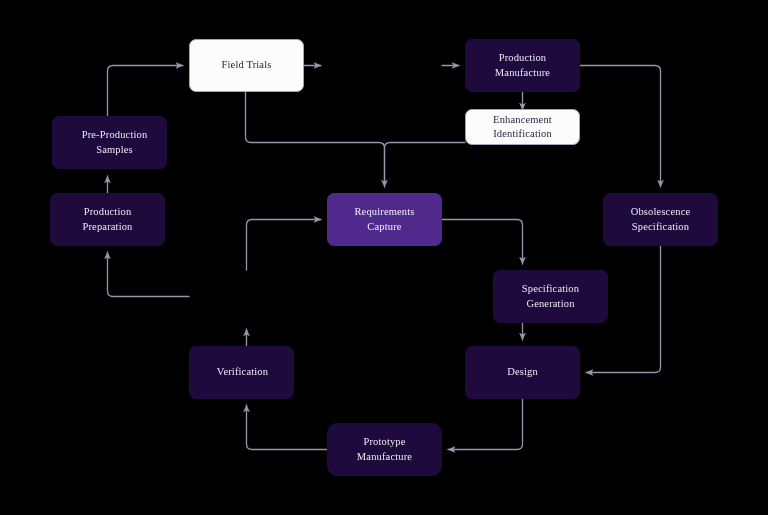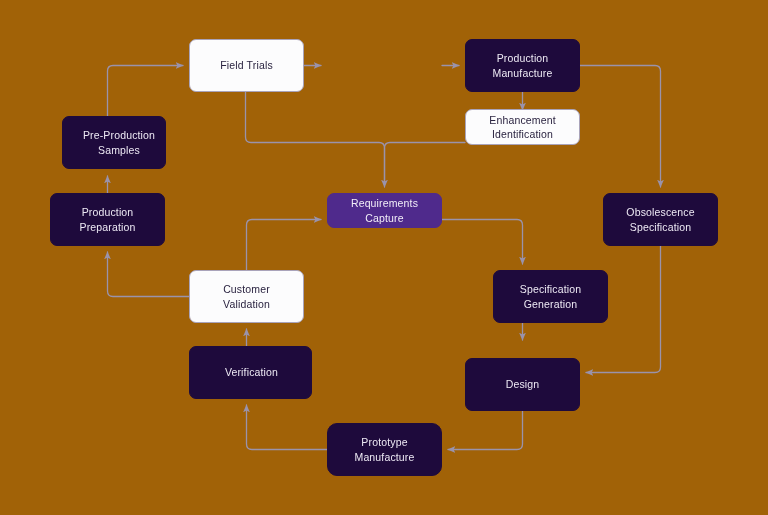--- a/index.html
+++ b/index.html
@@ -4,22 +4,22 @@
 <style>
   html, body {
     margin: 0;
     padding: 0;
     background: #ffffff;
   }
   #canvas {
     position: relative;
     width: 768px;
     height: 515px;
-    background: #a16207;
-    font-family: Liberation Sans, sans-serif;
+    background: #000000;
+    font-family: Liberation Serif, serif;
     overflow: hidden;
   }
   #edges {
     position: absolute;
     left: 0;
     top: 0;
     width: 768px;
     height: 515px;
     pointer-events: none;
   }
@@ -114,55 +114,51 @@
   <div class="node dark" style="left:465px;top:39px;width:115px;height:53px;">
     <span class="lbl">Production
 Manufacture</span>
   </div>
 
   <div class="node light" style="left:465px;top:109px;width:115px;height:36px;">
     <span class="lbl">Enhancement
 Identification</span>
   </div>
 
-  <div class="node dark" style="left:62px;top:116px;width:104px;height:53px;padding-left:16px;">
+  <div class="node dark" style="left:52px;top:116px;width:115px;height:53px;padding-left:16px;">
     <span class="lbl">Pre-Production
 Samples</span>
   </div>
 
   <div class="node dark" style="left:50px;top:193px;width:115px;height:53px;">
     <span class="lbl">Production
 Preparation</span>
   </div>
 
-  <div class="node accent" style="left:327px;top:193px;width:115px;height:35px;">
+  <div class="node accent" style="left:327px;top:193px;width:115px;height:53px;">
     <span class="lbl">Requirements
 Capture</span>
   </div>
 
   <div class="node dark" style="left:603px;top:193px;width:115px;height:53px;">
     <span class="lbl">Obsolescence
 Specification</span>
   </div>
 
-  <div class="node light" style="left:189px;top:270px;width:115px;height:53px;">
-    <span class="lbl">Customer
-Validation</span>
-  </div>
 
   <div class="node dark" style="left:465px;top:270px;width:115px;height:53px;margin-left:28px;">
     <span class="lbl">Specification
 Generation</span>
   </div>
 
-  <div class="node dark" style="left:189px;top:346px;width:123px;height:53px;padding-left:8px;">
+  <div class="node dark" style="left:189px;top:346px;width:105px;height:53px;padding-left:8px;">
     <span class="lbl">Verification</span>
   </div>
 
-  <div class="node dark" style="left:465px;top:346px;width:115px;height:53px;margin-top:12px;">
+  <div class="node dark" style="left:465px;top:346px;width:115px;height:53px;">
     <span class="lbl">Design</span>
   </div>
 
   <div class="node dark" style="left:327px;top:423px;width:115px;height:53px;border-radius:10px;">
     <span class="lbl">Prototype
 Manufacture</span>
   </div>
 
 </div>
 

